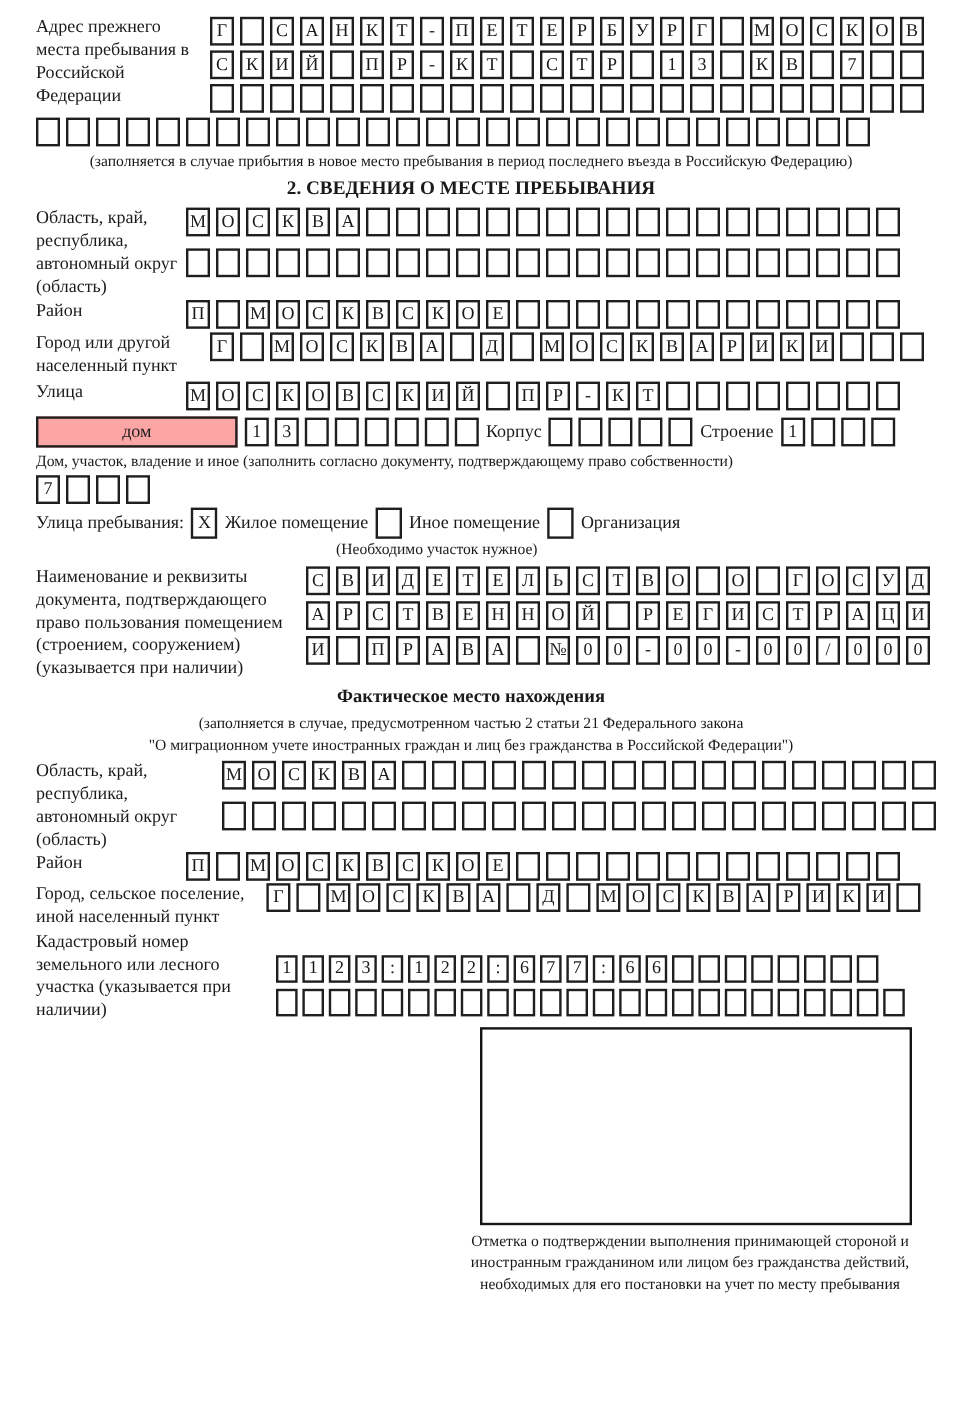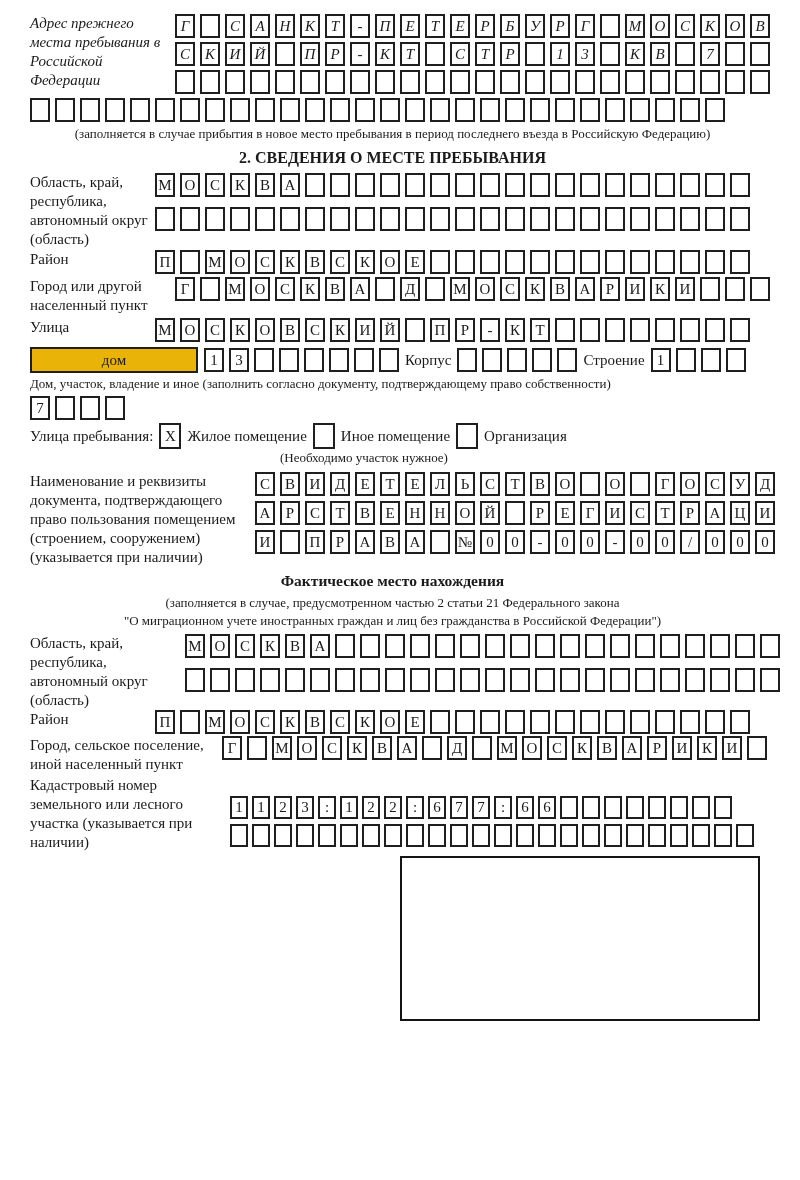--- a/index.html
+++ b/index.html
@@ -25,35 +25,35 @@
     border:2px solid #1f1f1f; display:flex; align-items:center; justify-content:center;
     font-size:15px; background:#fff;
   }
   .sm .cell { width:18px; height:23px; }
   .sm.cells > * + * { margin-left:4px; }
   .caption { font-size:13px; line-height:18px; }
   .center { text-align:center; }
   .sec-title { text-align:center; font-weight:bold; font-size:16px; line-height:22px; }
   .wide-box {
     box-sizing:border-box; border:2px solid #1f1f1f; height:26px; flex:none;
-    display:flex; align-items:center; justify-content:center; font-size:15px; background:#eab308;
+    display:flex; align-items:center; justify-content:center; font-size:15px; background:#fca5a5;
   }
   .bw168 { width:168px; } .bw198 { width:198px; }
   .inline-label { font-size:15px; white-space:nowrap; }
   .hrow { display:flex; align-items:center; }
   .hrow > * + * { margin-left:6px; }
   .checkbox {
     width:22px; height:26px; box-sizing:border-box; border:2px solid #1f1f1f; flex:none;
     display:flex; align-items:center; justify-content:center; font-size:15px; background:#fff;
   }
   .stamp-box { width:360px; height:165px; box-sizing:border-box; border:2px solid #141414; margin-left:370px; background:#fff; }
   .stamp-caption { width:400px; margin-left:345px; text-align:center; font-size:13px; line-height:18px; }
   
   .mt1{margin-top:1px;} .mt2{margin-top:2px;} .mt3{margin-top:3px;} .mt4{margin-top:4px;}
-  .mt5{margin-top:5px;} .mt14{margin-top:14px;font-style:italic;}
+  .mt5{margin-top:5px;} .mt14{margin-top:14px;}
   .cad-col { margin-top:20px; }
 </style>
 </head>
 <body>
 
 <div class="page">
 
 
   <div class="fieldrow mt14">
     <div class="label w145">Адрес прежнего места пребывания в Российской Федерации</div>
@@ -616,14 +616,15 @@
           <div class="cell"></div>
           <div class="cell"></div>
           <div class="cell"></div>
           <div class="cell"></div>
           <div class="cell"></div>
         </div>
     </div>
   </div>
 
   <div class="stamp-box mt4"></div>
+  <div class="stamp-caption mt4">Отметка о подтверждении выполнения принимающей стороной и иностранным гражданином или лицом без гражданства действий, необходимых для его постановки на учет по месту пребывания</div>
 
 </div>
 
 </body></html>

